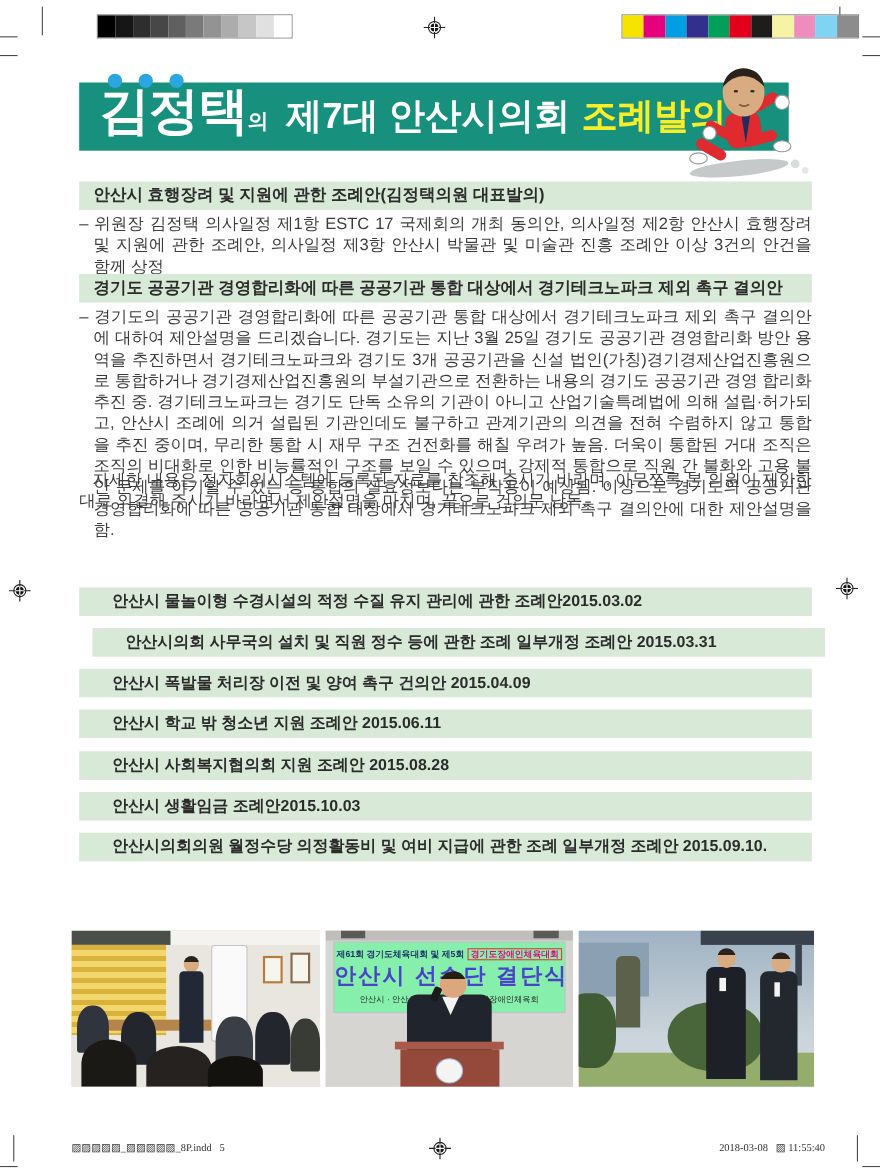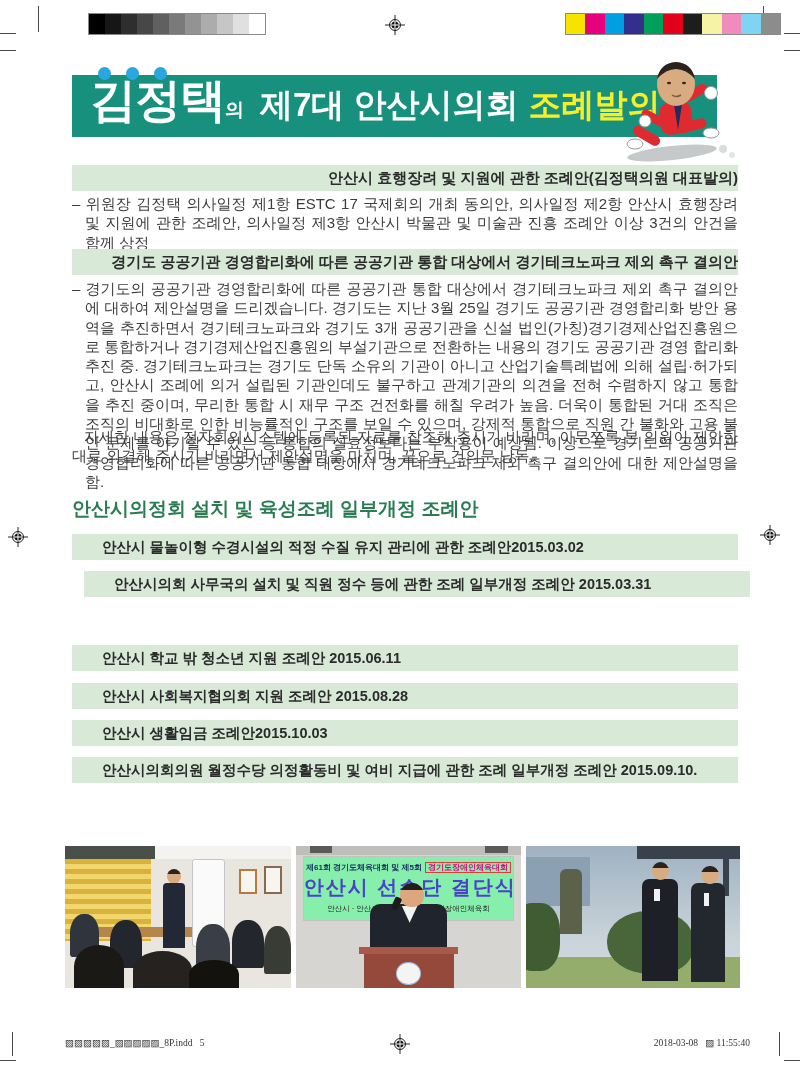--- a/index.html
+++ b/index.html
@@ -18,21 +18,21 @@
   .banner-dots{position:absolute;left:26px;top:-8px;display:flex;gap:15px;}
   .banner-dots span{width:13px;height:13px;border-radius:50%;background:#2aa7e0;display:block;}
   .banner-text{position:absolute;left:18px;bottom:5px;white-space:nowrap;color:#ffffff;font-weight:bold;}
   .b-name{font-size:46px;letter-spacing:-1px;}
   .b-suffix{font-size:19px;}
   .b-mid{font-size:33px;margin-left:16px;}
   .b-accent{font-size:33px;color:#f7ee2a;margin-left:10px;}
   .mascot{position:absolute;left:620px;top:58px;}
 
   
-  .sec-title{position:absolute;left:72px;width:666px;height:26px;background:#d8e9d8;box-sizing:border-box;padding-left:13px;font-size:15px;font-weight:bold;color:#2b2b2b;line-height:26px;white-space:nowrap;overflow:hidden;text-align:right;}
+  .sec-title{position:absolute;left:72px;width:666px;height:26px;background:#d8e9d8;box-sizing:border-box;padding-left:13px;font-size:15px;font-weight:bold;color:#2b2b2b;line-height:26px;white-space:nowrap;overflow:hidden;}
   .bodytext{position:absolute;left:72px;width:666px;font-size:15px;line-height:19.3px;color:#3c3c3c;text-align:justify;}
   .hang{padding-left:13px;text-indent:-13px;box-sizing:border-box;}
   .ind{text-indent:12px;}
   .green-head{position:absolute;left:72px;top:496px;font-size:19px;font-weight:bold;color:#2a7d52;margin:0;white-space:nowrap;}
   .listbar{position:absolute;left:72px;width:666px;height:26px;background:#d8e9d8;box-sizing:border-box;padding-left:30px;font-size:14.5px;font-weight:bold;color:#2b2b2b;line-height:26px;white-space:nowrap;overflow:hidden;}
 
   
   .ph{position:absolute;top:846px;height:142px;overflow:hidden;background:#dddddd;}
   .ph>div{position:absolute;}
   .ph1{left:65px;width:226px;}
@@ -203,23 +203,23 @@
     <path d="M52,37 Q56,40 61,37" stroke="#7a5a40" stroke-width="1.5" fill="none"></path>
   </svg>
 
   <div class="sec-title" style="top:165px;">안산시 효행장려 및 지원에 관한 조례안(김정택의원 대표발의)</div>
   <div class="bodytext hang" style="top:194px;">– 위원장 김정택  의사일정 제1항 ESTC 17 국제회의 개최 동의안, 의사일정 제2항 안산시 효행장려 및 지원에 관한 조례안, 의사일정 제3항 안산시 박물관 및 미술관 진흥 조례안 이상 3건의 안건을 함께 상정</div>
 
   <div class="sec-title" style="top:249px;">경기도 공공기관 경영합리화에 따른 공공기관 통합 대상에서 경기테크노파크 제외 촉구 결의안</div>
   <div class="bodytext hang" style="top:279px;">– 경기도의 공공기관 경영합리화에 따른 공공기관 통합 대상에서 경기테크노파크 제외 촉구 결의안에 대하여 제안설명을 드리겠습니다. 경기도는 지난 3월 25일 경기도 공공기관 경영합리화 방안 용역을 추진하면서 경기테크노파크와 경기도 3개 공공기관을 신설 법인(가칭)경기경제산업진흥원으로 통합하거나 경기경제산업진흥원의 부설기관으로 전환하는 내용의 경기도 공공기관 경영 합리화 추진 중. 경기테크노파크는 경기도 단독 소유의 기관이 아니고 산업기술특례법에 의해 설립·허가되고, 안산시 조례에 의거 설립된 기관인데도 불구하고 관계기관의 의견을 전혀 수렴하지 않고 통합을 추진 중이며, 무리한 통합 시 재무 구조 건전화를 해칠 우려가 높음. 더욱이 통합된 거대 조직은 조직의 비대화로 인한 비능률적인 구조를 보일 수 있으며, 강제적 통합으로 직원 간 불화와 고용 불안 문제를 야기할 수 있는 등 통합의 실효성보다는 부작용이 예상됨. 이상으로 경기도의 공공기관 경영합리화에 따른 공공기관 통합 대상에서 경기테크노파크 제외 촉구 결의안에 대한 제안설명을 함.</div>
   <div class="bodytext ind" style="top:427px;">자세한 내용은 전자회의시스템에 등록된 자료를 참조해 주시기 바라며, 아무쪼록 본 의원이 제안한 대로 의결해 주시기 바라면서 제안설명을 마치며, 끝으로 건의문 낭독.</div>
 
-  <h2 class="green-head">안산시의정회 설치 및 육성조례 일부개정 조례안</h2>
   <div class="listbar" style="top:534px;">안산시 물놀이형 수경시설의 적정 수질 유지 관리에 관한 조례안2015.03.02</div>
   <div class="listbar" style="top:571px;margin-left:12px;">안산시의회 사무국의 설치 및 직원 정수 등에 관한 조례 일부개정 조례안 2015.03.31</div>
+  <div class="listbar" style="top:608px;">안산시 폭발물 처리장 이전 및 양여 촉구 건의안 2015.04.09</div>
   <div class="listbar" style="top:645px;">안산시 학교 밖 청소년 지원 조례안 2015.06.11</div>
   <div class="listbar" style="top:683px;">안산시 사회복지협의회 지원 조례안 2015.08.28</div>
   <div class="listbar" style="top:720px;">안산시 생활임금 조례안2015.10.03</div>
   <div class="listbar" style="top:757px;">안산시의회의원 월정수당 의정활동비 및 여비 지급에 관한 조례 일부개정 조례안  2015.09.10.</div>
 
   <div class="ph ph1">
     <div class="p1-base"></div>
     <div class="p1-ceiling"></div>
     <div class="p1-window"></div>
     <div class="p1-blinds"></div>

